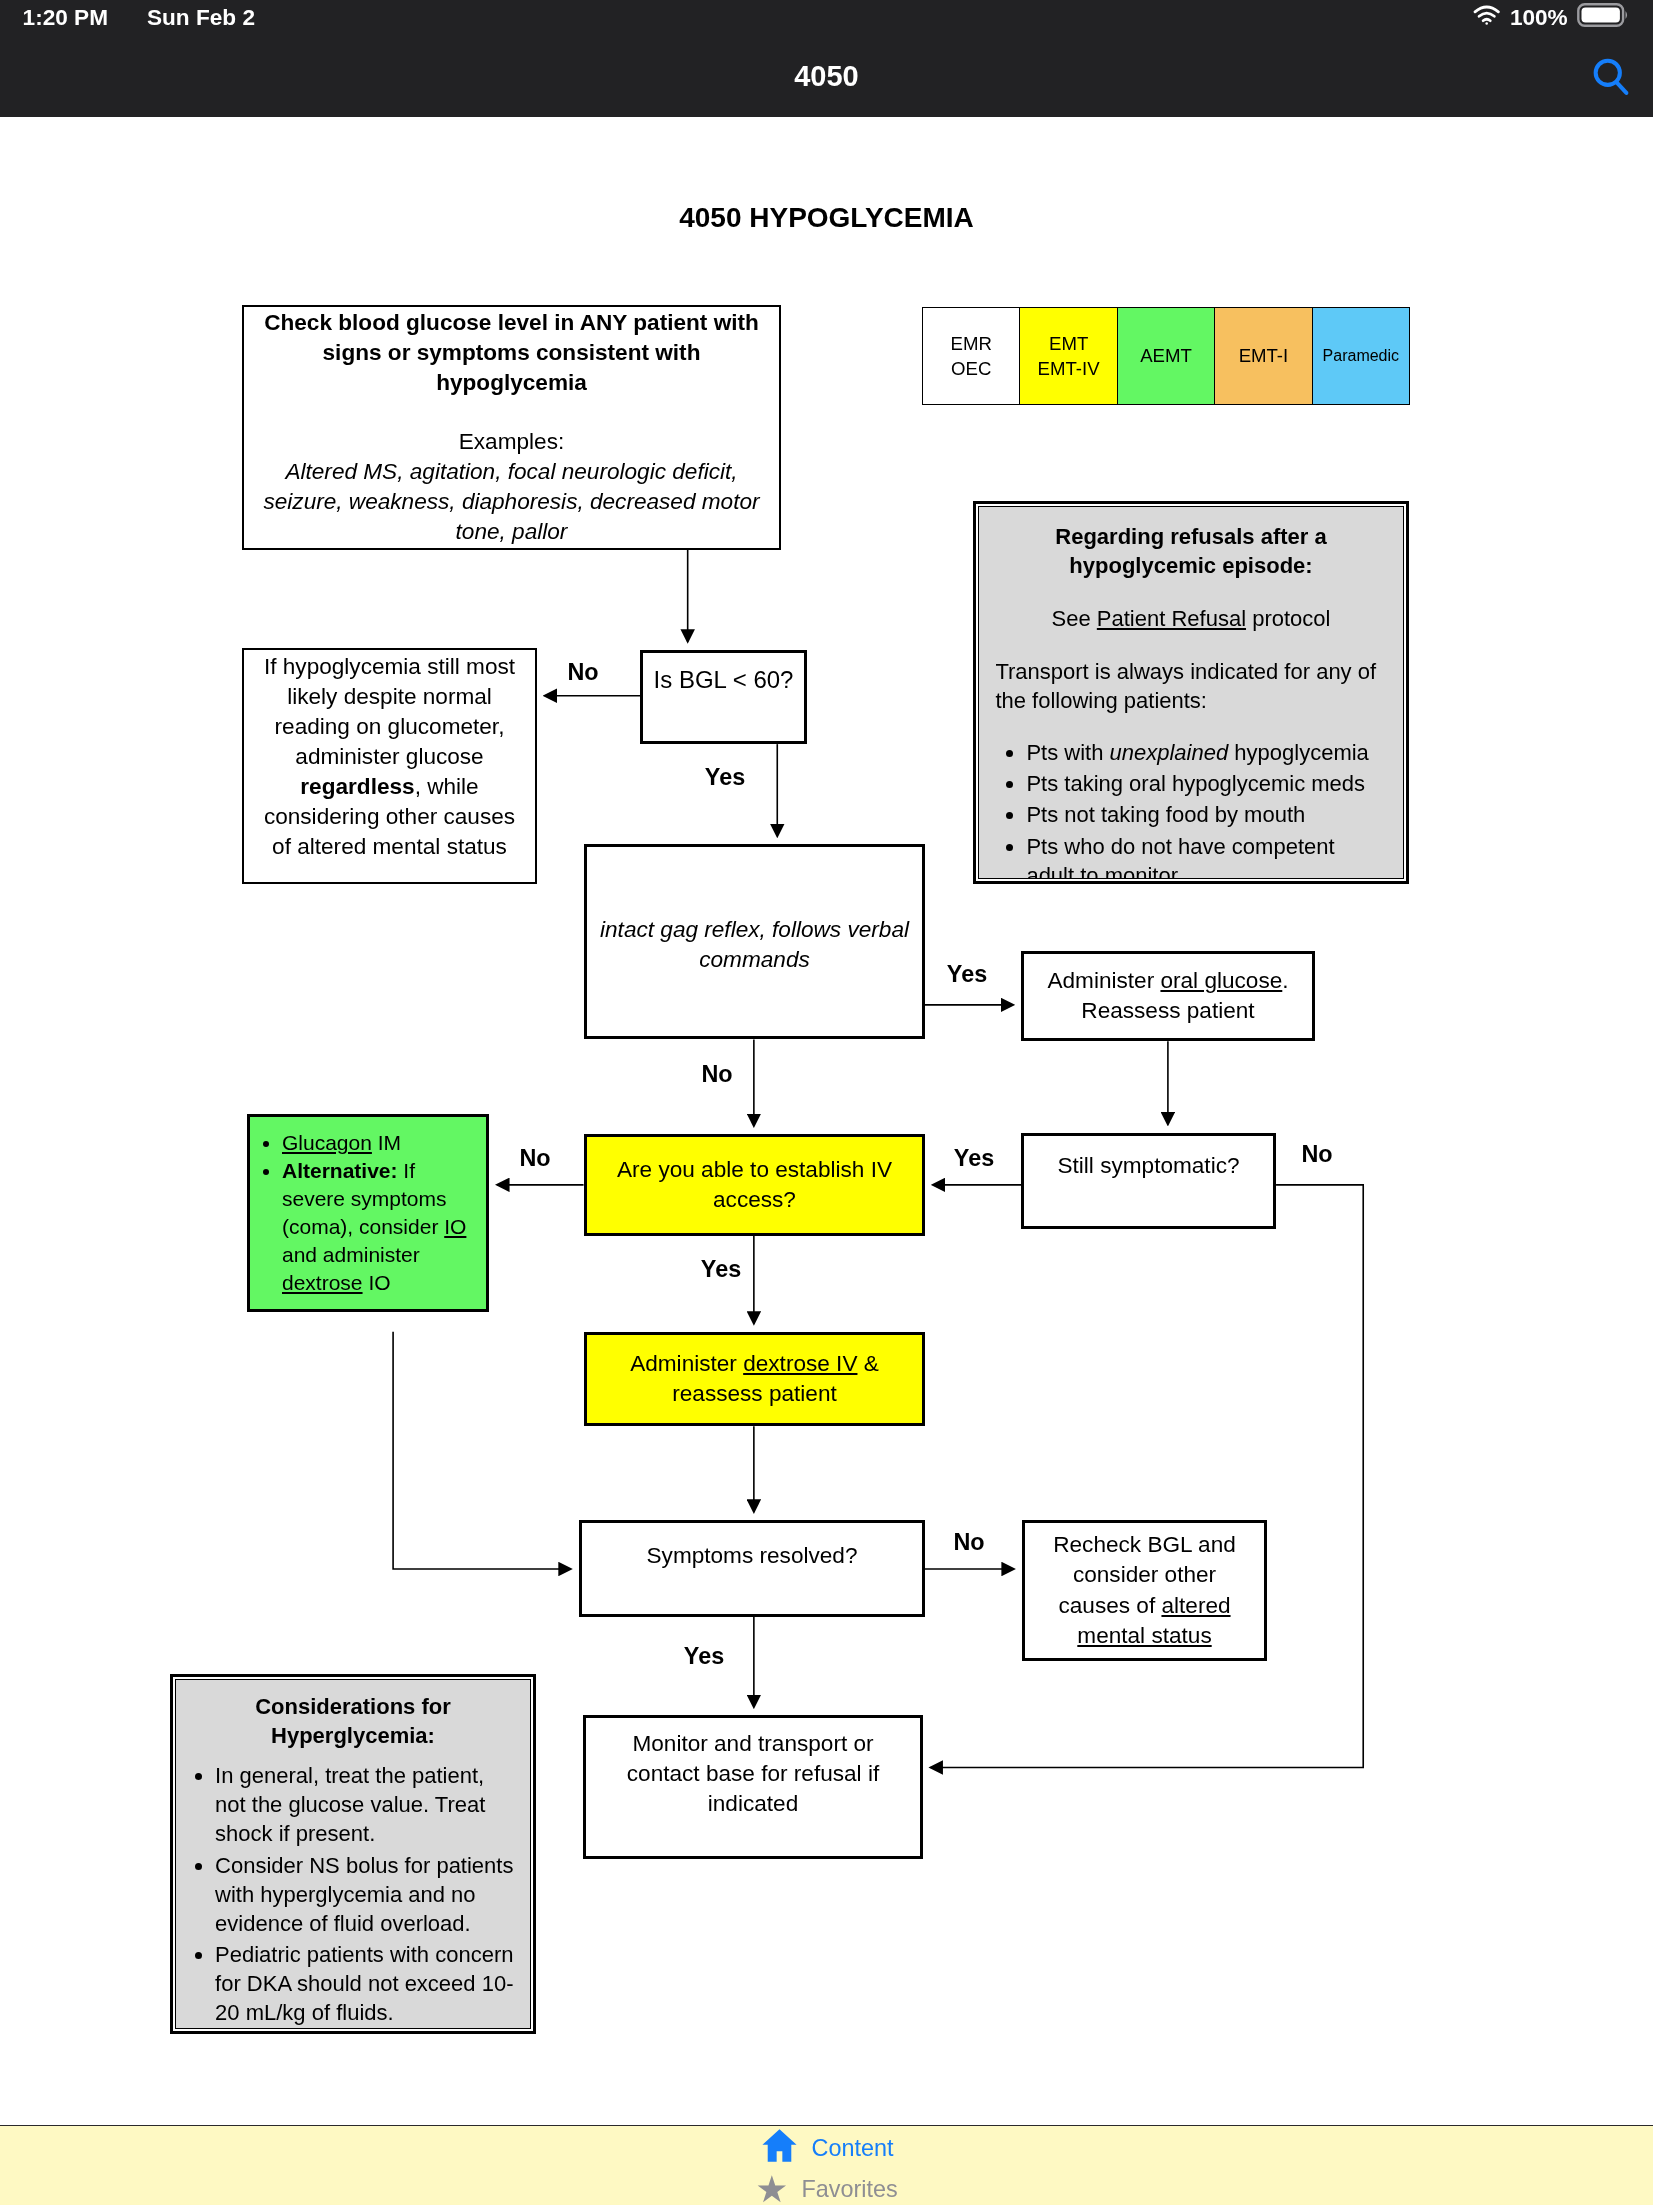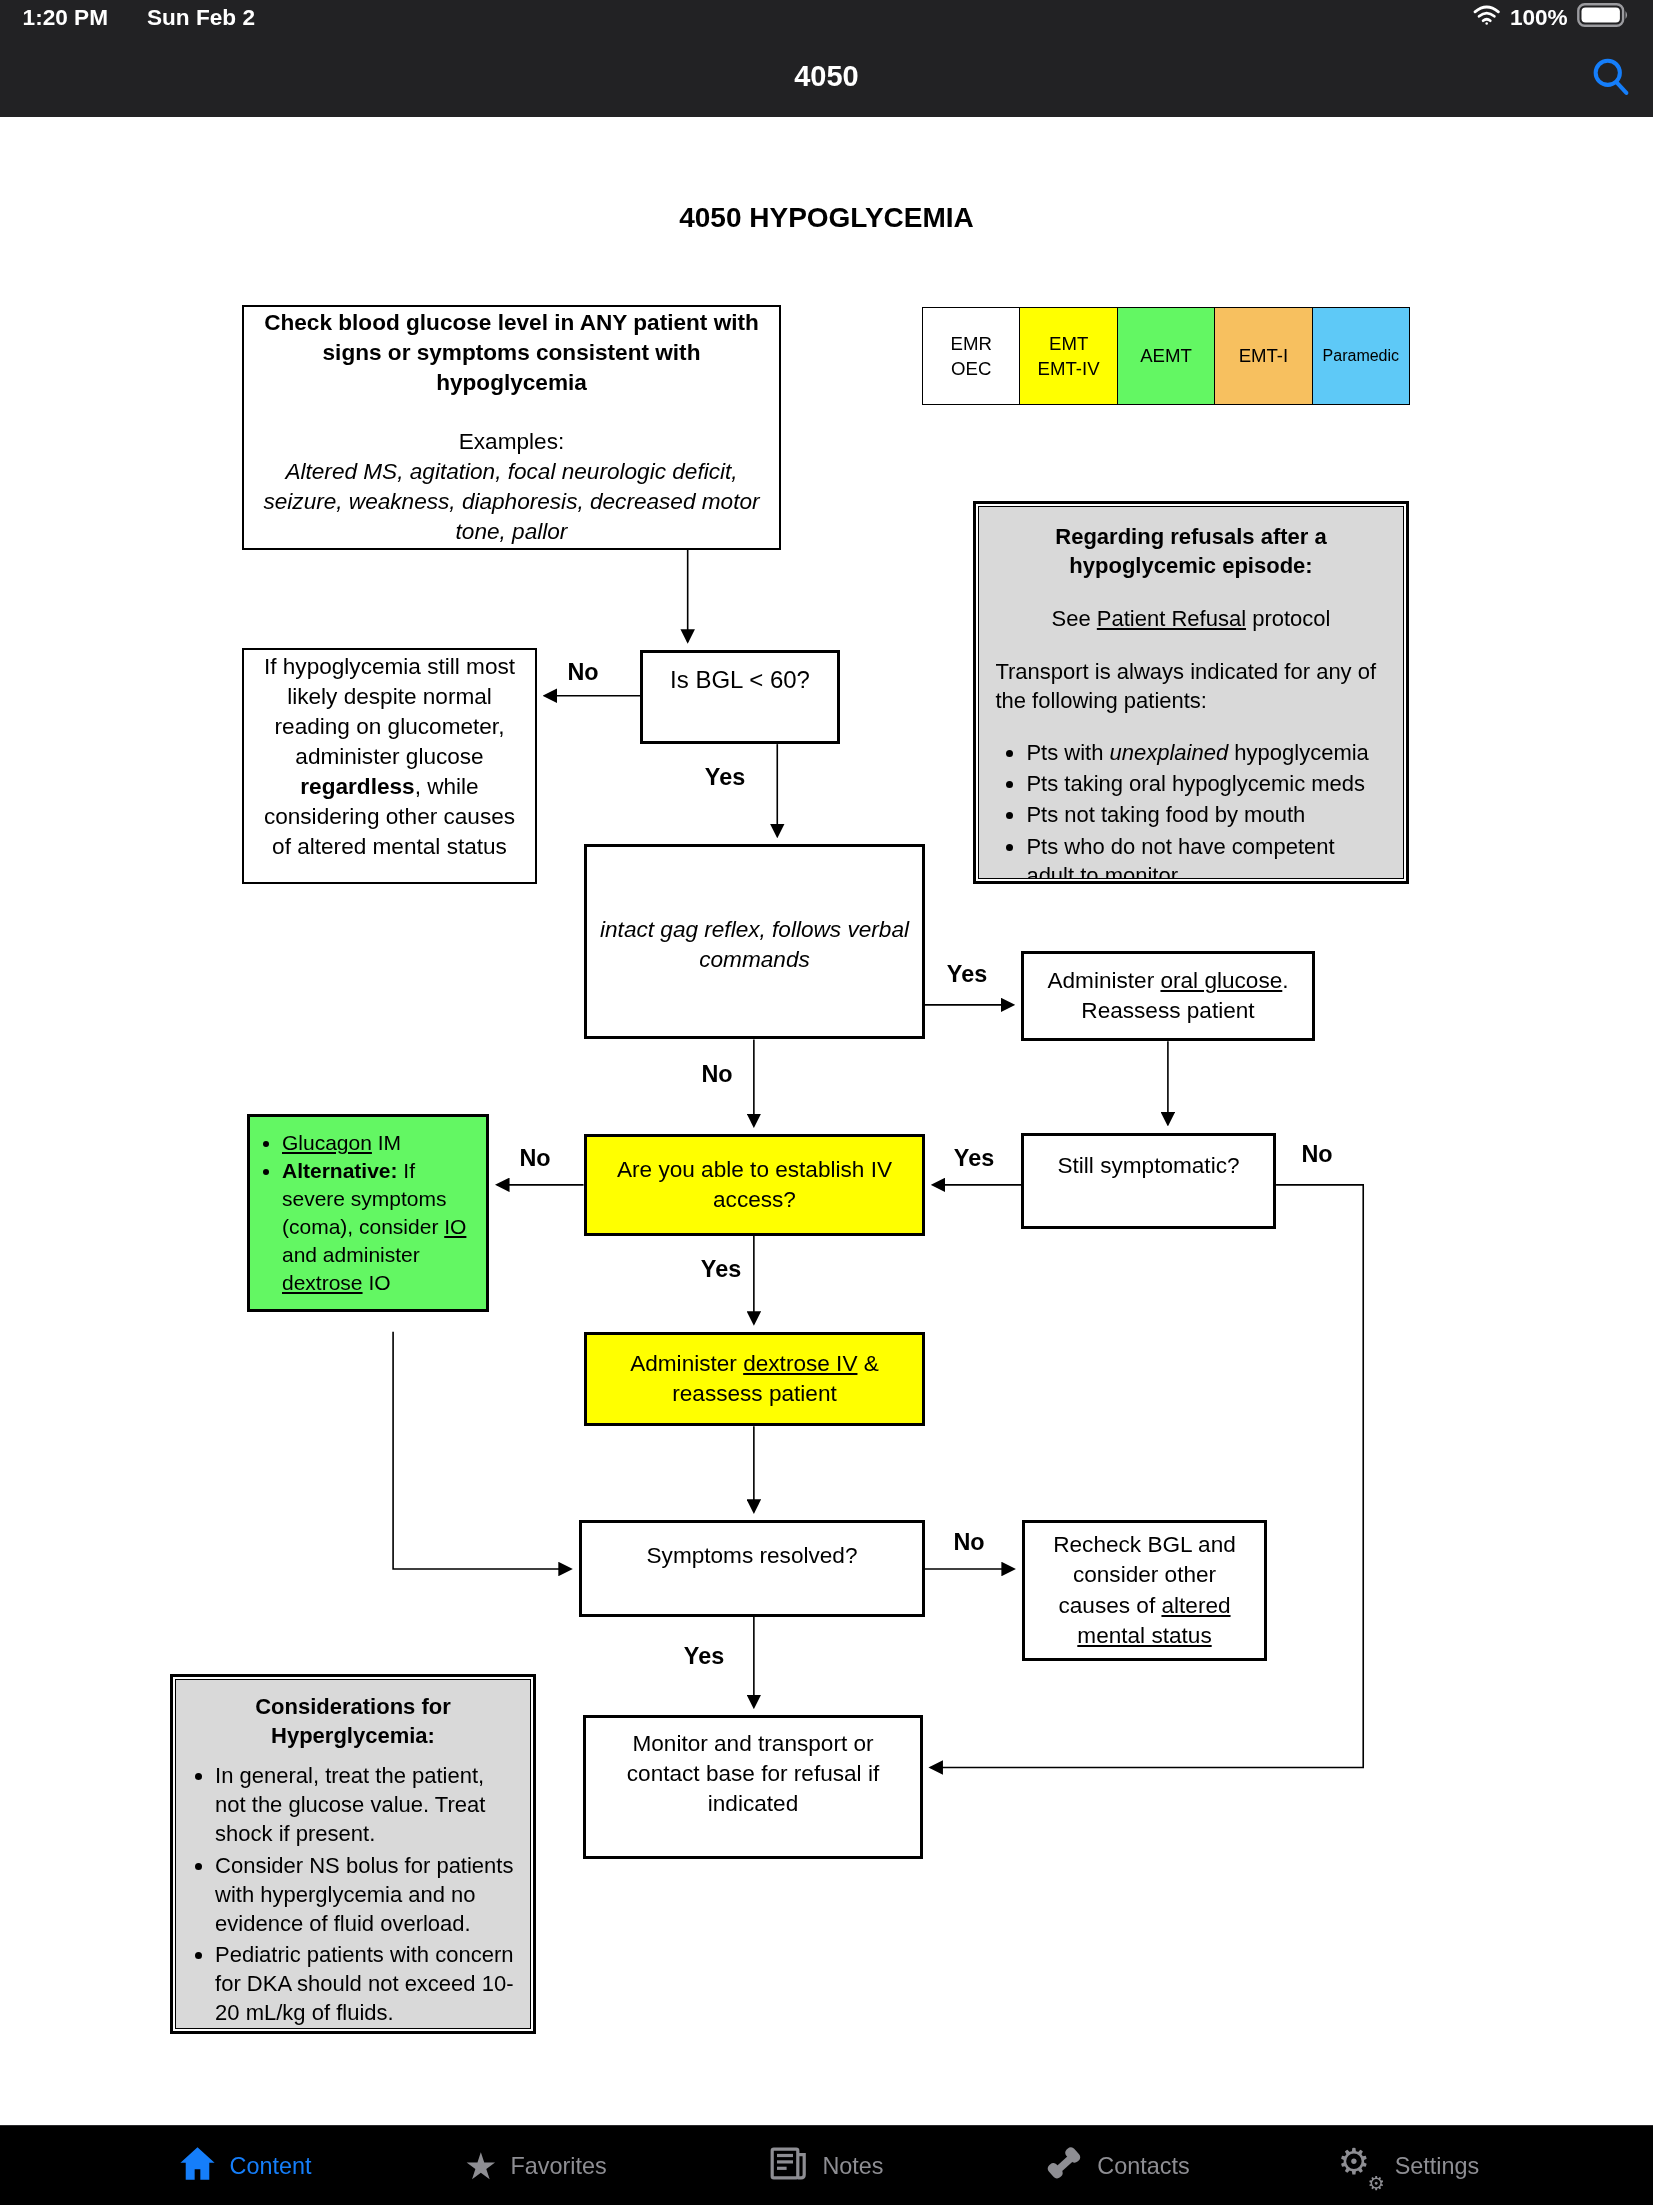--- a/index.html
+++ b/index.html
@@ -29,21 +29,21 @@
   .cert{flex:1;border-left:1.6px solid #000;display:flex;flex-direction:column;align-items:center;justify-content:center;font-size:18.6px;line-height:1.35;color:#000;box-sizing:border-box;text-align:center;}
   .cert:first-child{border-left:none;}
   .cert.small{font-size:16px;}
   
   .dblbox{position:absolute;border:3.2px solid #000;background:#fff;padding:2.4px;box-sizing:border-box;z-index:2;}
   .dblin{border:1.6px solid #000;background:#D9D9D9;width:100%;height:100%;box-sizing:border-box;padding:14.5px 16px;font-size:22px;line-height:1.32;color:#000;text-align:center;overflow:hidden;}
   .dblin ul{margin:0;padding-left:31px;text-align:left;}
   .dblin li{margin-bottom:2.4px;}
   ul.plain{margin:0;padding-left:24px;text-align:left;}
   
-  #tabbar{position:absolute;left:0;top:2125px;width:1653px;height:81px;background:#000000;border-top:1.6px solid #2a2a2c;box-sizing:border-box;display:flex;justify-content:center;align-items:center;z-index:5;}
+  #tabbar{position:absolute;left:0;top:2125px;width:1653px;height:81px;background:#fef9c3;border-top:1.6px solid #2a2a2c;box-sizing:border-box;display:flex;align-items:center;z-index:5;flex-direction:column;}
   .tab{width:291px;display:flex;align-items:center;justify-content:center;gap:13px;color:#8E8E93;font-size:23.4px;cursor:pointer;}
   .tab.active{color:#157EFA;}
   .tglyph{font-size:37px;line-height:1;}
   .gearwrap{position:relative;width:44px;height:44px;}
   .gear-big{position:absolute;left:0;top:-3.2px;font-size:36px;}
   .gear-small{position:absolute;right:-3.2px;bottom:-6.5px;font-size:19.4px;}
 </style>
 </head>
 <body>
 
@@ -153,21 +153,21 @@
     <div style="margin-top:24px;text-align:left;">Transport is always indicated for any of the following patients:</div>
     <ul style="margin-top:22.6px;">
       <li><span>Pts with </span><span class="it">unexplained</span><span> hypoglycemia</span></li>
       <li><span>Pts taking oral hypoglycemic meds</span></li>
       <li><span>Pts not taking food by mouth</span></li>
       <li><span>Pts who do not have competent adult to monitor</span></li>
     </ul>
   </div>
 </div>
 
-<div class="fbox" style="left:640px;top:650px;width:200px;height:94px;padding-bottom:34px;font-size:24px;">
+<div class="fbox" style="left:640px;top:650px;width:167px;height:94px;padding-bottom:34px;font-size:24px;">
   <div>Is BGL &lt; 60?</div>
 </div>
 
 <div class="fbox thin" style="left:242px;top:648px;width:295px;height:236px;padding:9.7px 8px 27.4px;">
   <div><span>If hypoglycemia still most likely despite normal reading on glucometer, administer glucose </span><span class="bold">regardless</span><span>, while considering other causes of altered mental status</span></div>
 </div>
 
 <div class="fbox" style="left:584px;top:844px;width:341px;height:195px;padding:11.3px 11.3px 36px;">
   <div class="it" style="margin-top:31px;">intact gag reflex, follows verbal commands</div>
 </div>

